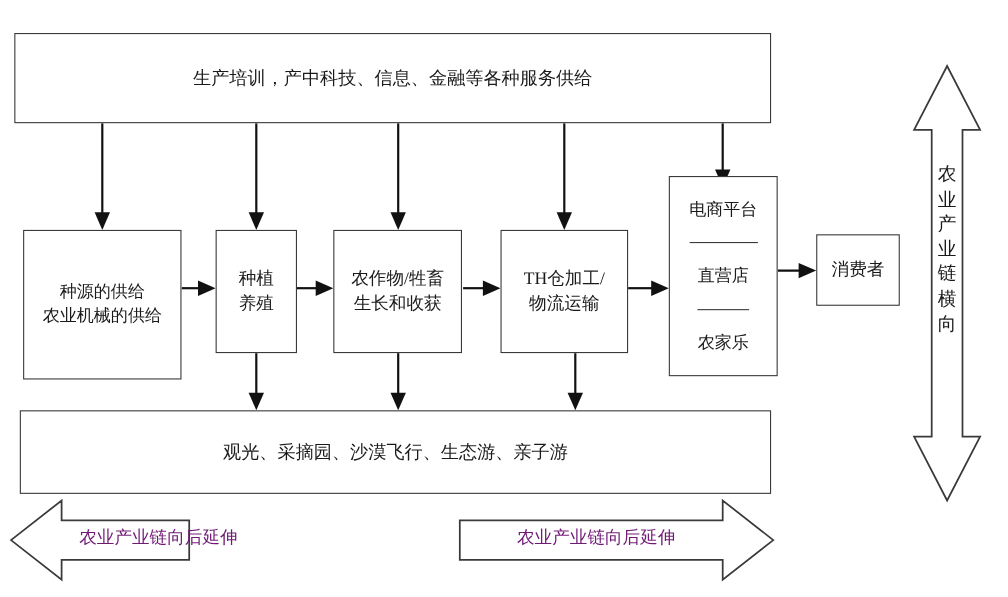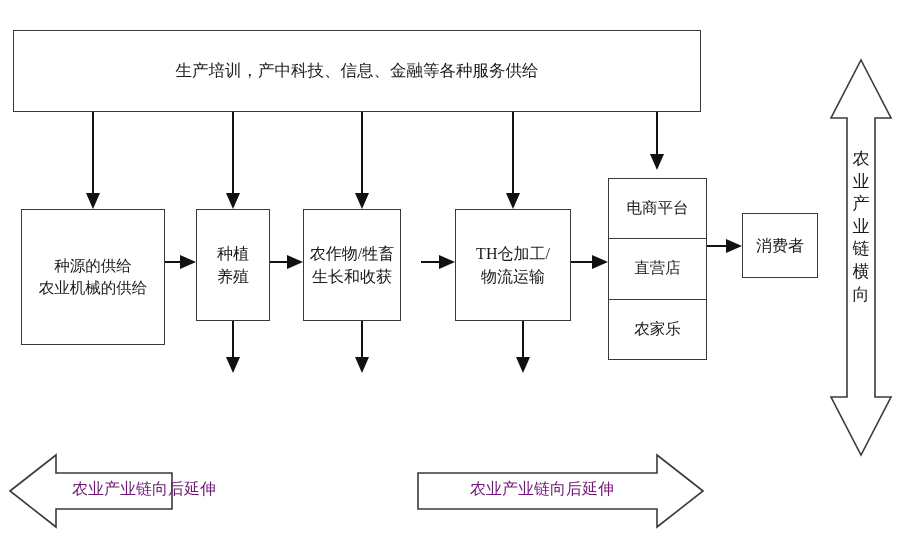--- a/index.html
+++ b/index.html
@@ -41,37 +41,38 @@
   
   #box-inputs {
     left: 21px; top: 209px; width: 144px; height: 136px;
     font-size: 15.5px;
   }
   #box-planting {
     left: 196px; top: 209px; width: 74px; height: 112px;
     font-size: 16px;
   }
   #box-growth {
-    left: 303px; top: 209px; width: 98px; height: 112px;
+    left: 303px; top: 209px; width: 117px; height: 112px;
     font-size: 16px;
   }
   #box-processing {
     left: 455px; top: 209px; width: 116px; height: 112px;
     font-size: 16px;
   }
 
   
   #channel-stack {
     position: absolute;
-    left: 608px; top: 178px; width: 99px; height: 182px;
+    left: 608px; top: 160px; width: 99px; height: 182px;
     box-sizing: border-box;
     border: 1.6px solid #3a3a3a;
     background: #ffffff;
     display: flex;
     flex-direction: column;
+    align-items: center;
   }
   #channel-stack .cell {
     flex: 1 1 0;
     display: flex;
     align-items: center;
     justify-content: center;
     font-size: 15.5px;
     color: #1a1a1a;
     border-bottom: 1.6px solid #3a3a3a;
     box-sizing: border-box;
@@ -235,20 +236,23 @@
     </div>
     <div class="cell">
       <span>农家乐</span>
     </div>
   </div>
 
   <div class="box" id="box-consumer">
     <span class="line">消费者</span>
   </div>
 
+  <div class="box" id="bottom-box">
+    <span class="line">观光、采摘园、沙漠飞行、生态游、亲子游</span>
+  </div>
 
   <div class="block-label" id="label-left-extend">农业产业链向后延伸</div>
 
   <div class="block-label" id="label-right-extend">农业产业链向后延伸</div>
 
   <div id="label-vertical">
     <span>农</span>
     <span>业</span>
     <span>产</span>
     <span>业</span>

